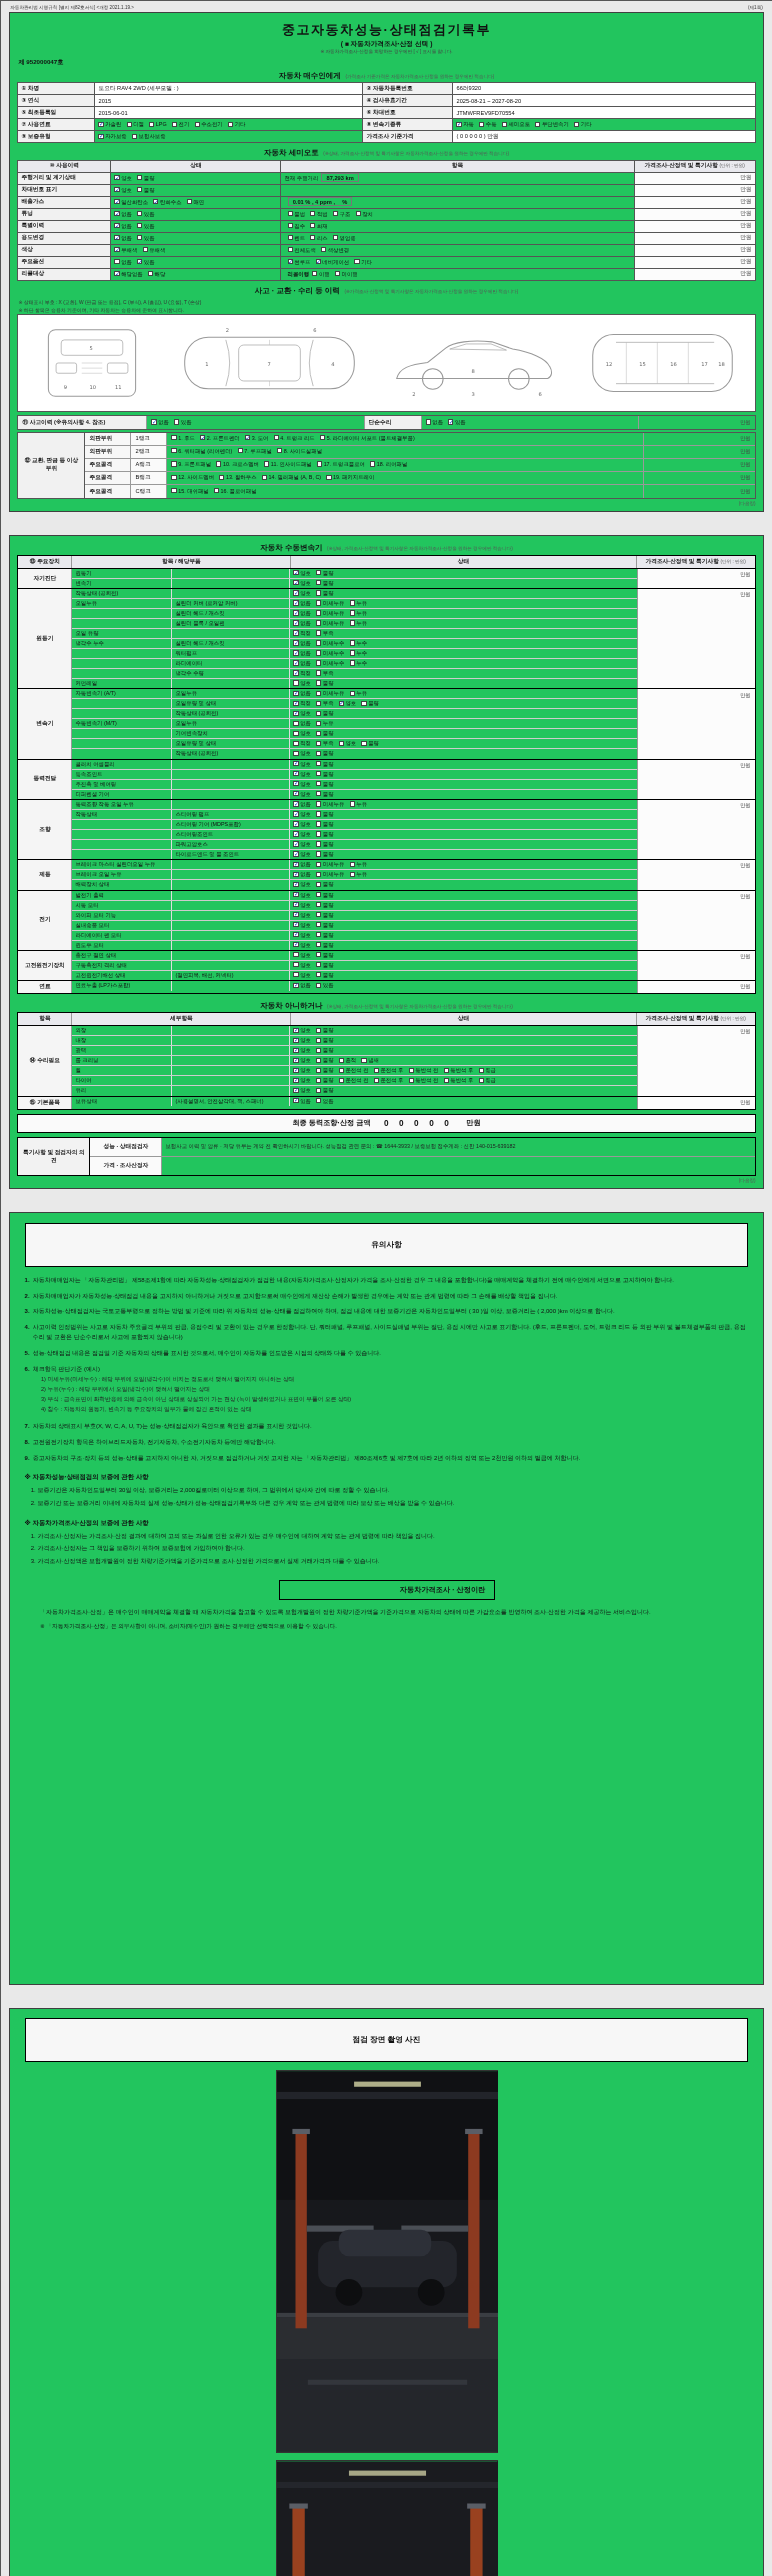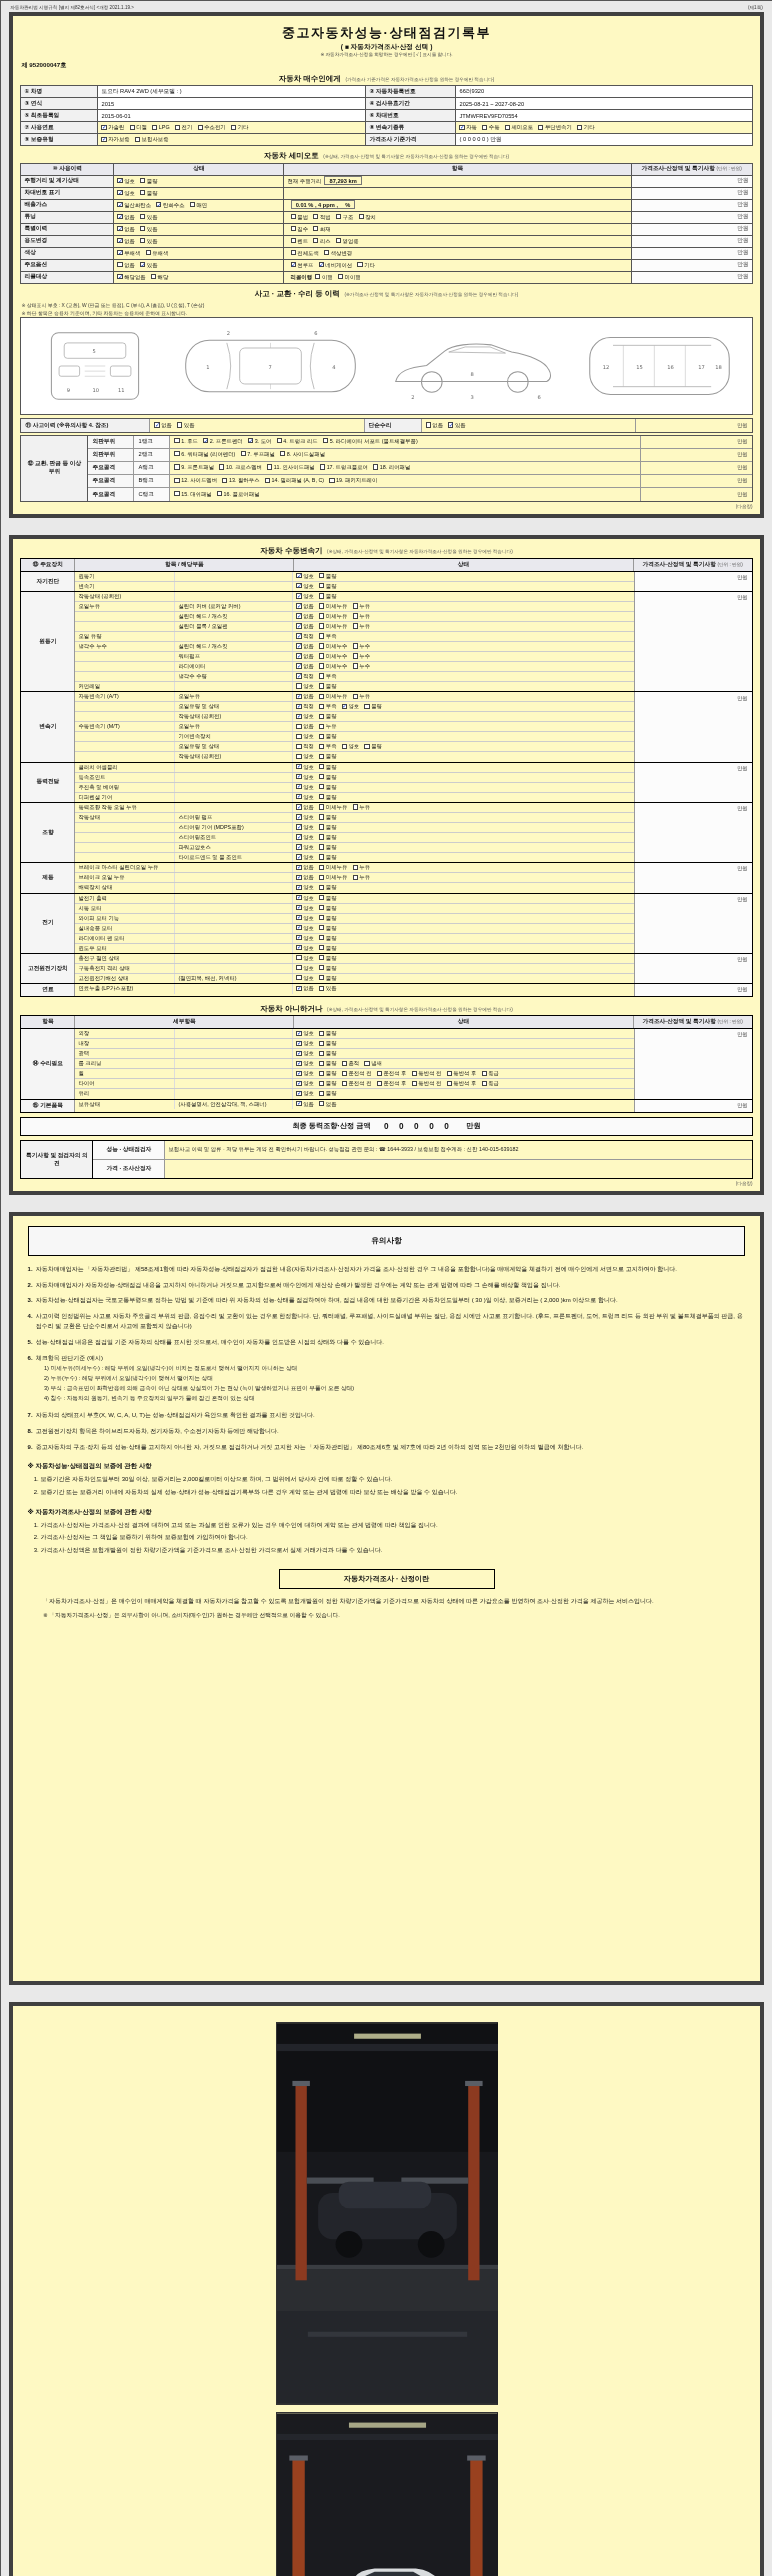--- a/index.html
+++ b/index.html
@@ -1,19 +1,19 @@
 <!DOCTYPE html>
 <html style="font-size:8.2px"><head>
 <meta charset="utf-8">
 <style>
   * { margin:0; padding:0; box-sizing:border-box; }
   body { width:773px; background:#cfcfcf; font-family:"Liberation Sans","DejaVu Sans",sans-serif; color:#111; font-size:5.7px; }
   .canvas { width:773px; min-height:2576px; background:#e9e9e9; border:0.5px solid #555; padding:3.1px 8.2px 10.3px; }
   .topline { display:flex; justify-content:space-between; font-size:4.6px; color:#333; padding:1px 1px 2.1px; }
-  .block { background:#fef9c3; border:4px solid #404040; margin-bottom:17px; padding:5.2px 7.2px; }
+  .block { background:#22c55e; border:1px solid #404040; margin-bottom:23px; padding:5.2px 7.2px; }
   .main-title { text-align:center; font-size:13px; font-weight:bold; letter-spacing:1.5px; padding:3.1px 0 1px; }
   .sub-title { text-align:center; font-size:6.7px; font-weight:bold; }
   .sub-note { text-align:center; font-size:4.6px; color:#444; margin-bottom:3.1px; }
   .doc-no { font-weight:bold; font-size:6.2px; margin:2.1px 0 2.1px 1px; }
   .sec-head { text-align:center; padding:2.1px 0 1.5px; }
   .sec-title { font-weight:bold; font-size:7.5px; }
   .sec-note { font-size:4.6px; color:#555; margin-left:3.1px; }
   table.grid { width:100%; border-collapse:collapse; margin-bottom:3.1px; }
   table.grid td, table.grid th { border:0.5px solid #555; padding:1.5px 3.1px; font-size:5.7px; vertical-align:middle; }
   .lb { background:#f1f1f1; font-weight:bold; }
@@ -68,28 +68,28 @@
   .final-zeros { letter-spacing:4.1px; font-size:8.2px; }
   .remarks { display:flex; border:0.5px solid #000; }
   .rm-label { width:72px; background:#f2f2f2; border-right:0.5px solid #000; display:flex; align-items:center; justify-content:center; text-align:center; font-weight:bold; padding:3.1px; }
   .rm-rows { flex:1; }
   .rm-row { display:flex; border-bottom:0.5px solid #999; min-height:18.5px; }
   .rm-row:last-child { border-bottom:none; }
   .rm-who { width:72px; border-right:0.5px solid #999; display:flex; align-items:center; justify-content:center; background:#fafafa; font-weight:bold; }
   .rm-text { flex:1; padding:3.1px; display:flex; align-items:center; font-size:5.4px; color:#222; }
   .next-note { text-align:right; font-size:4.6px; color:#555; margin-top:2.1px; }
   .notice-block { padding:9.3px 14.4px; min-height:773px; }
-  .box-title { border:0.5px solid #000; text-align:center; font-weight:bold; font-size:7.7px; padding:9px; margin-bottom:8.2px; background:#f7f7f7; }
+  .box-title { border:0.5px solid #000; text-align:center; font-weight:bold; font-size:7.7px; padding:16px; margin-bottom:8.2px; background:#f7f7f7; }
   .nitem { display:flex; gap:3.1px; margin-bottom:5.7px; line-height:1.68; font-size:6px; }
   .nno { font-weight:bold; }
   .nbody { flex:1; }
   .nsub { margin:1px 0 1px 8.2px; line-height:1.6; font-size:5.7px; color:#222; }
   .nsec-title { font-weight:bold; margin:10.3px 0 4.1px; font-size:6.4px; }
   .nsec-item { margin:2.6px 0 2.6px 6.2px; line-height:1.65; font-size:6px; }
-  .def-box { border:1px solid #000; margin:13.4px auto 6.2px; padding:4.1px 8.2px; width:216px; text-align:center; font-weight:bold; font-size:7.2px; }
+  .def-box { border:1px solid #000; margin:13.4px auto 6.2px; padding:4.1px 8.2px; width:216px; text-align:right; font-weight:bold; font-size:7.2px; }
   .def-text { line-height:1.7; font-size:6px; margin:0 15.5px 5.2px; }
   .footer-note { margin:5.2px 15.5px 0; font-size:5.7px; line-height:1.6; }
   .photos-block { padding:8.2px 14.4px; }
   .photo { width:222px; margin:7.2px auto; border:0.5px solid #333; }
   .photo svg { display:block; }
   svg text { font-family:"DejaVu Sans",sans-serif; }
 </style>
 </head>
 <body>
 
@@ -836,20 +836,21 @@
         <div class="nsec-item">2. 가격조사·산정자는 그 책임을 보증하기 위하여 보증보험에 가입하여야 합니다.</div>
         <div class="nsec-item">3. 가격조사·산정액은 보험개발원이 정한 차량기준가액을 기준가격으로 조사·산정한 가격으로서 실제 거래가격과 다를 수 있습니다.</div>
       </div>
 
     <div class="def-box">자동차가격조사 · 산정이란</div>
     <div class="def-text">「자동차가격조사·산정」은 매수인이 매매계약을 체결할 때 자동차가격을 참고할 수 있도록 보험개발원이 정한 차량기준가액을 기준가격으로 자동차의 상태에 따른 가감요소를 반영하여 조사·산정한 가격을 제공하는 서비스입니다.</div>
     <div class="footer-note">※ 「자동차가격조사·산정」은 의무사항이 아니며, 소비자(매수인)가 원하는 경우에만 선택적으로 이용할 수 있습니다.</div>
   </div>
 
   <div class="block photos-block">
+    <div class="box-title">점검 장면 촬영 사진</div>
 
     <div class="photo">
       <svg width="221" height="381" viewBox="0 0 430 740">
         <rect width="430" height="740" fill="#17181c"></rect>
         <rect width="430" height="250" fill="#101114"></rect>
         <rect y="470" width="430" height="270" fill="#2b2d31"></rect>
         <rect y="470" width="430" height="8" fill="#3a3d42"></rect>
         <rect x="0" y="40" width="430" height="14" fill="#22242a"></rect>
         <rect x="150" y="20" width="130" height="10" fill="#caca9e" opacity="0.85"></rect>
         <rect x="36" y="120" width="22" height="380" fill="#8c3a20"></rect>

